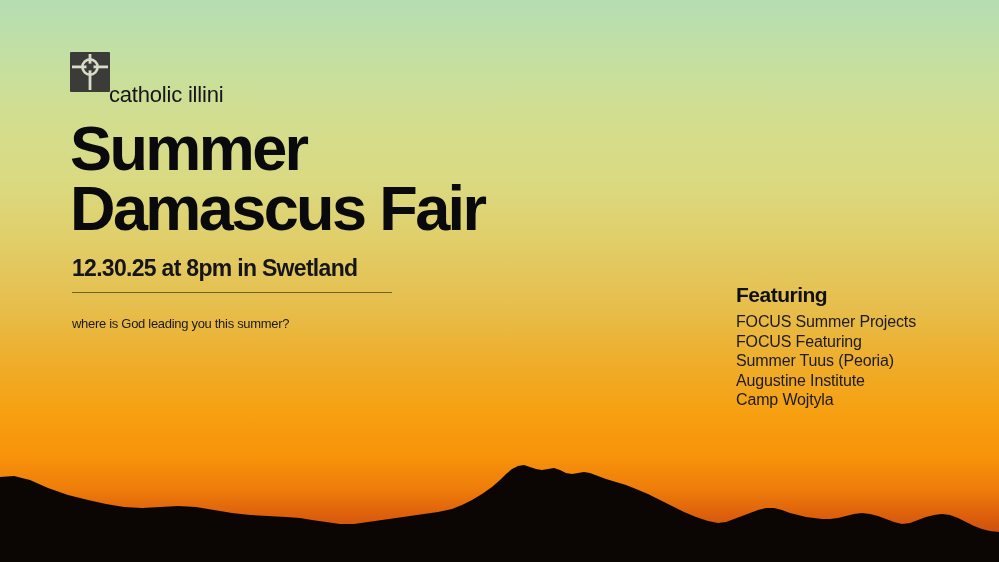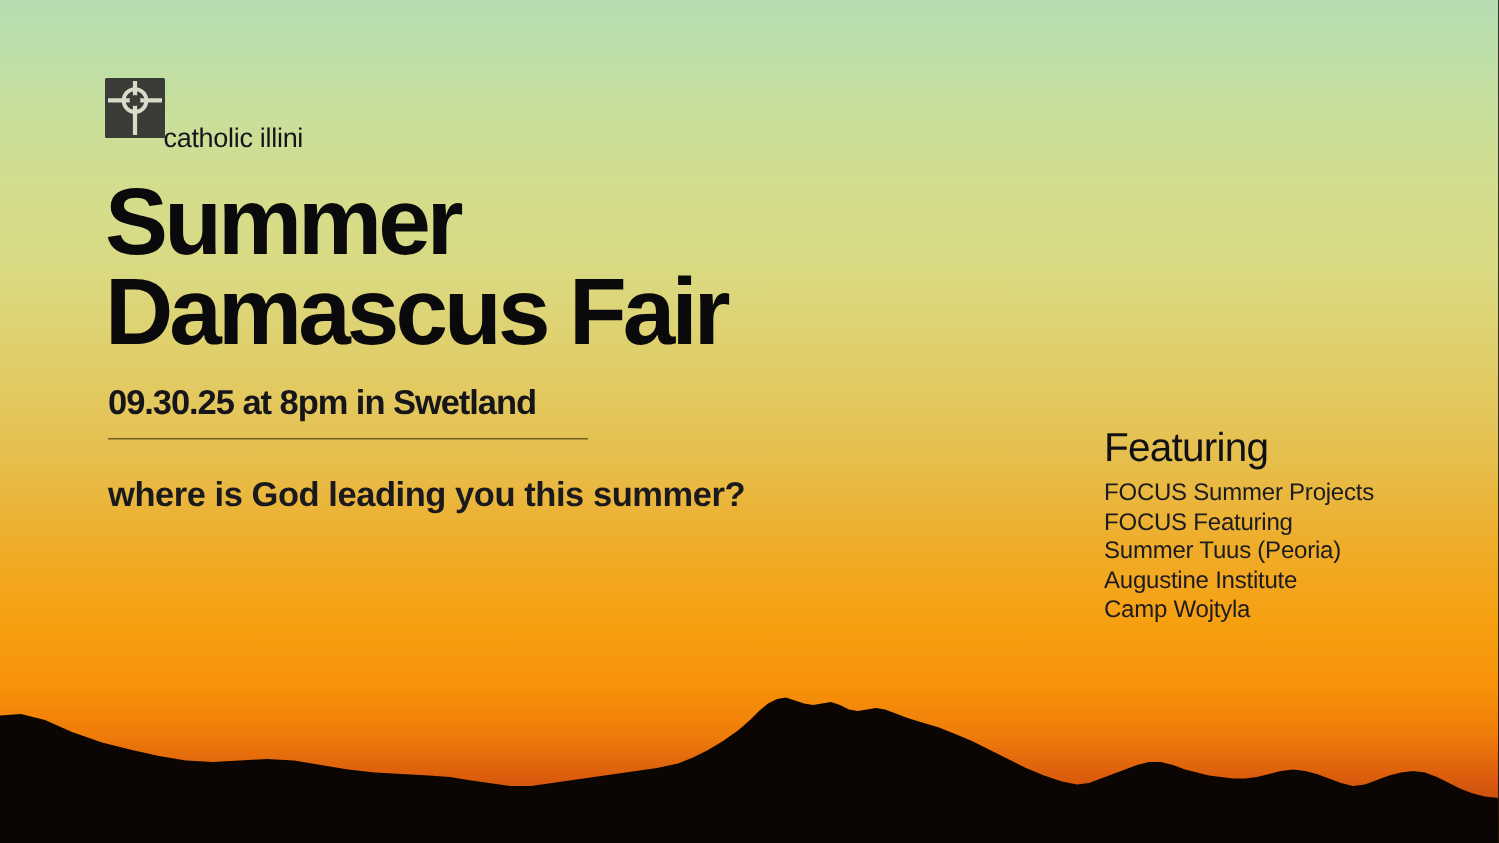--- a/index.html
+++ b/index.html
@@ -64,21 +64,21 @@
     left: 0;
     top: 0;
     width: 40px;
     height: 40px;
   }
 
   .brand-name {
     position: absolute;
     left: 39px;
     top: 30px;
-    font-size: 18px;
+    font-size: 22px;
     font-weight: 400;
     color: #15151a;
     letter-spacing: -0.2px;
     white-space: nowrap;
   }
 
   .headline {
     margin: 0;
     padding: 0;
     font-size: 63px;
@@ -103,39 +103,39 @@
   .rule {
     margin: 10px 0 0 2px;
     width: 320px;
     height: 1px;
     background: #4a3f13;
     opacity: 0.75;
   }
 
   .tagline {
     margin: 23px 0 0 2px;
-    font-size: 23px;
-    font-weight: 700;
+    font-size: 13px;
+    font-weight: 400;
     color: #1a1a1e;
     letter-spacing: -0.3px;
     white-space: nowrap;
   }
 
   
   .featuring-block {
     position: absolute;
     left: 736px;
     top: 283px;
     width: 240px;
   }
 
   .featuring-title {
     margin: 0;
-    font-size: 27px;
-    font-weight: 400;
+    font-size: 21px;
+    font-weight: 700;
     color: #111114;
     letter-spacing: -0.5px;
   }
 
   .featuring-list {
     list-style: none;
     margin: 5px 0 0 0;
     padding: 0;
   }
 
@@ -183,21 +183,21 @@
         <rect x="2" y="13.5" width="36" height="2.8" fill="#d8dcc8"></rect>
         <circle cx="20" cy="15" r="7.6" fill="none" stroke="#d8dcc8" stroke-width="2.6"></circle>
         <circle cx="20" cy="15" r="3.6" fill="#3b3b38"></circle>
       </svg>
       <div class="brand-name">catholic illini</div>
     </div>
 
     <h1 class="headline headline-1">Summer</h1>
     <h1 class="headline headline-2">Damascus Fair</h1>
 
-    <div class="date-line">09.30.25 at 8pm in Swetland</div>
+    <div class="date-line">12.30.25 at 8pm in Swetland</div>
 
     <div class="rule"></div>
 
     <div class="tagline">where is God leading you this summer?</div>
   </div>
 
   <div class="featuring-block">
     <div class="featuring-title">Featuring</div>
     <ul class="featuring-list">
       <li>FOCUS Summer Projects</li>

